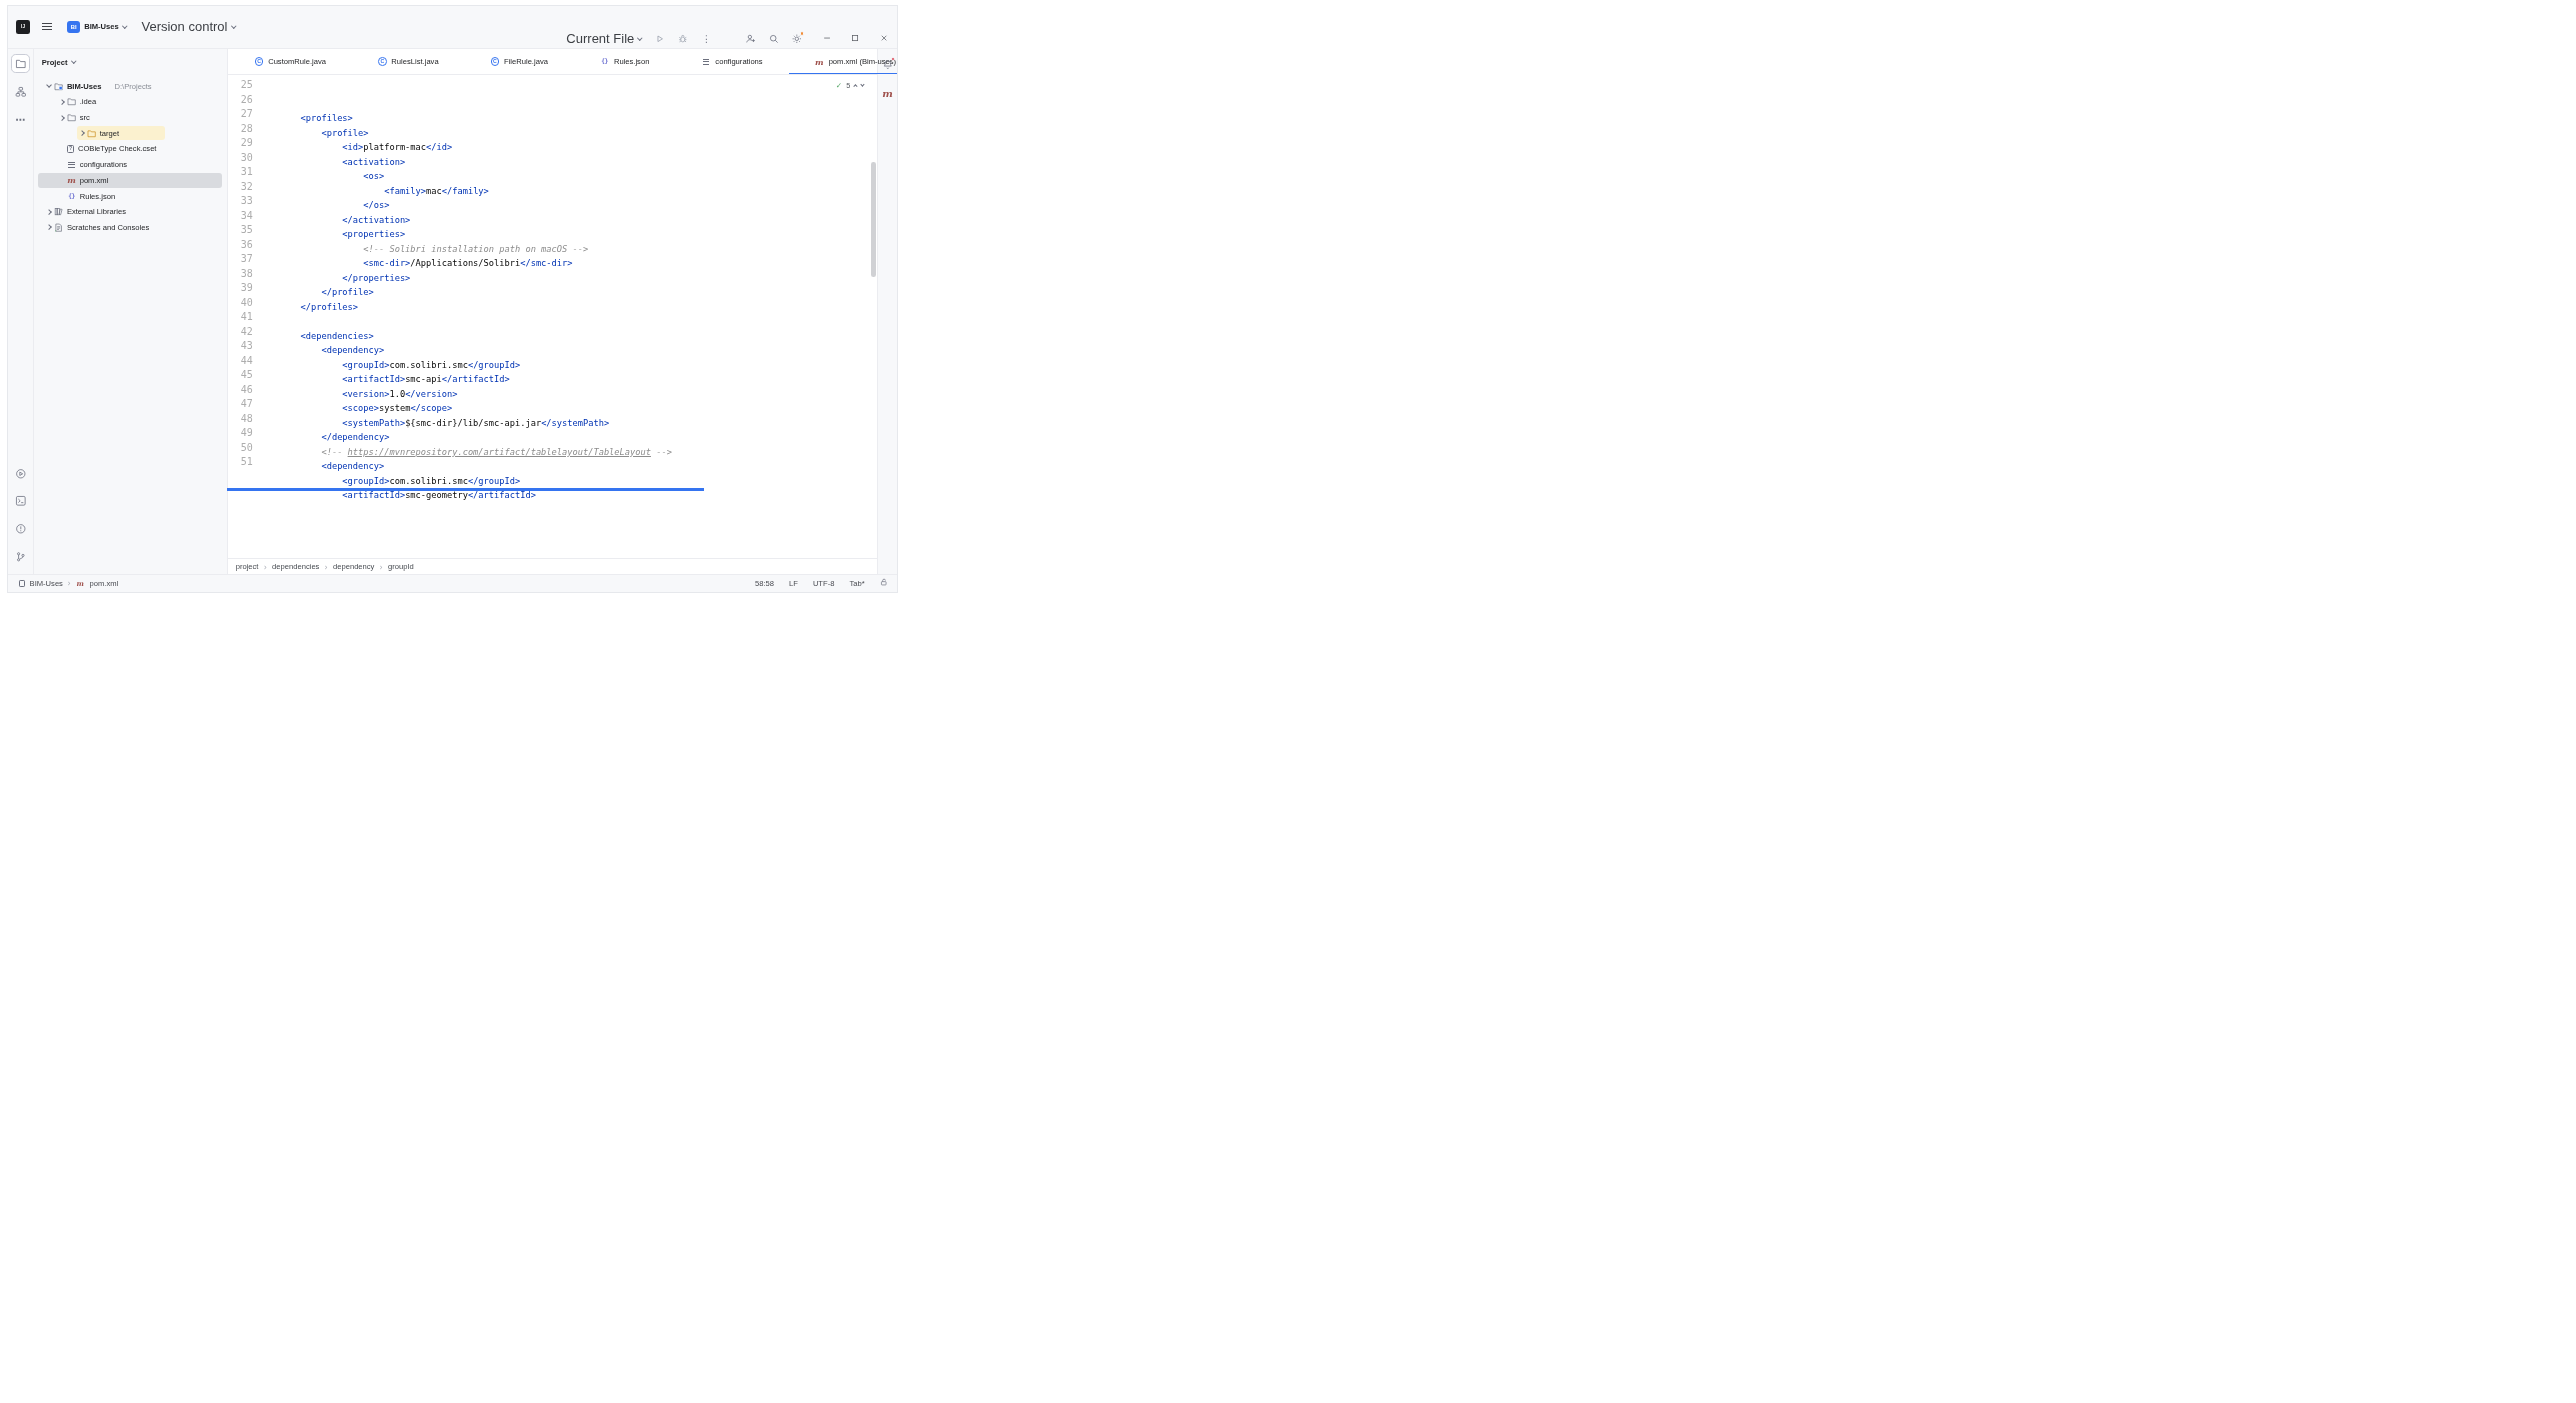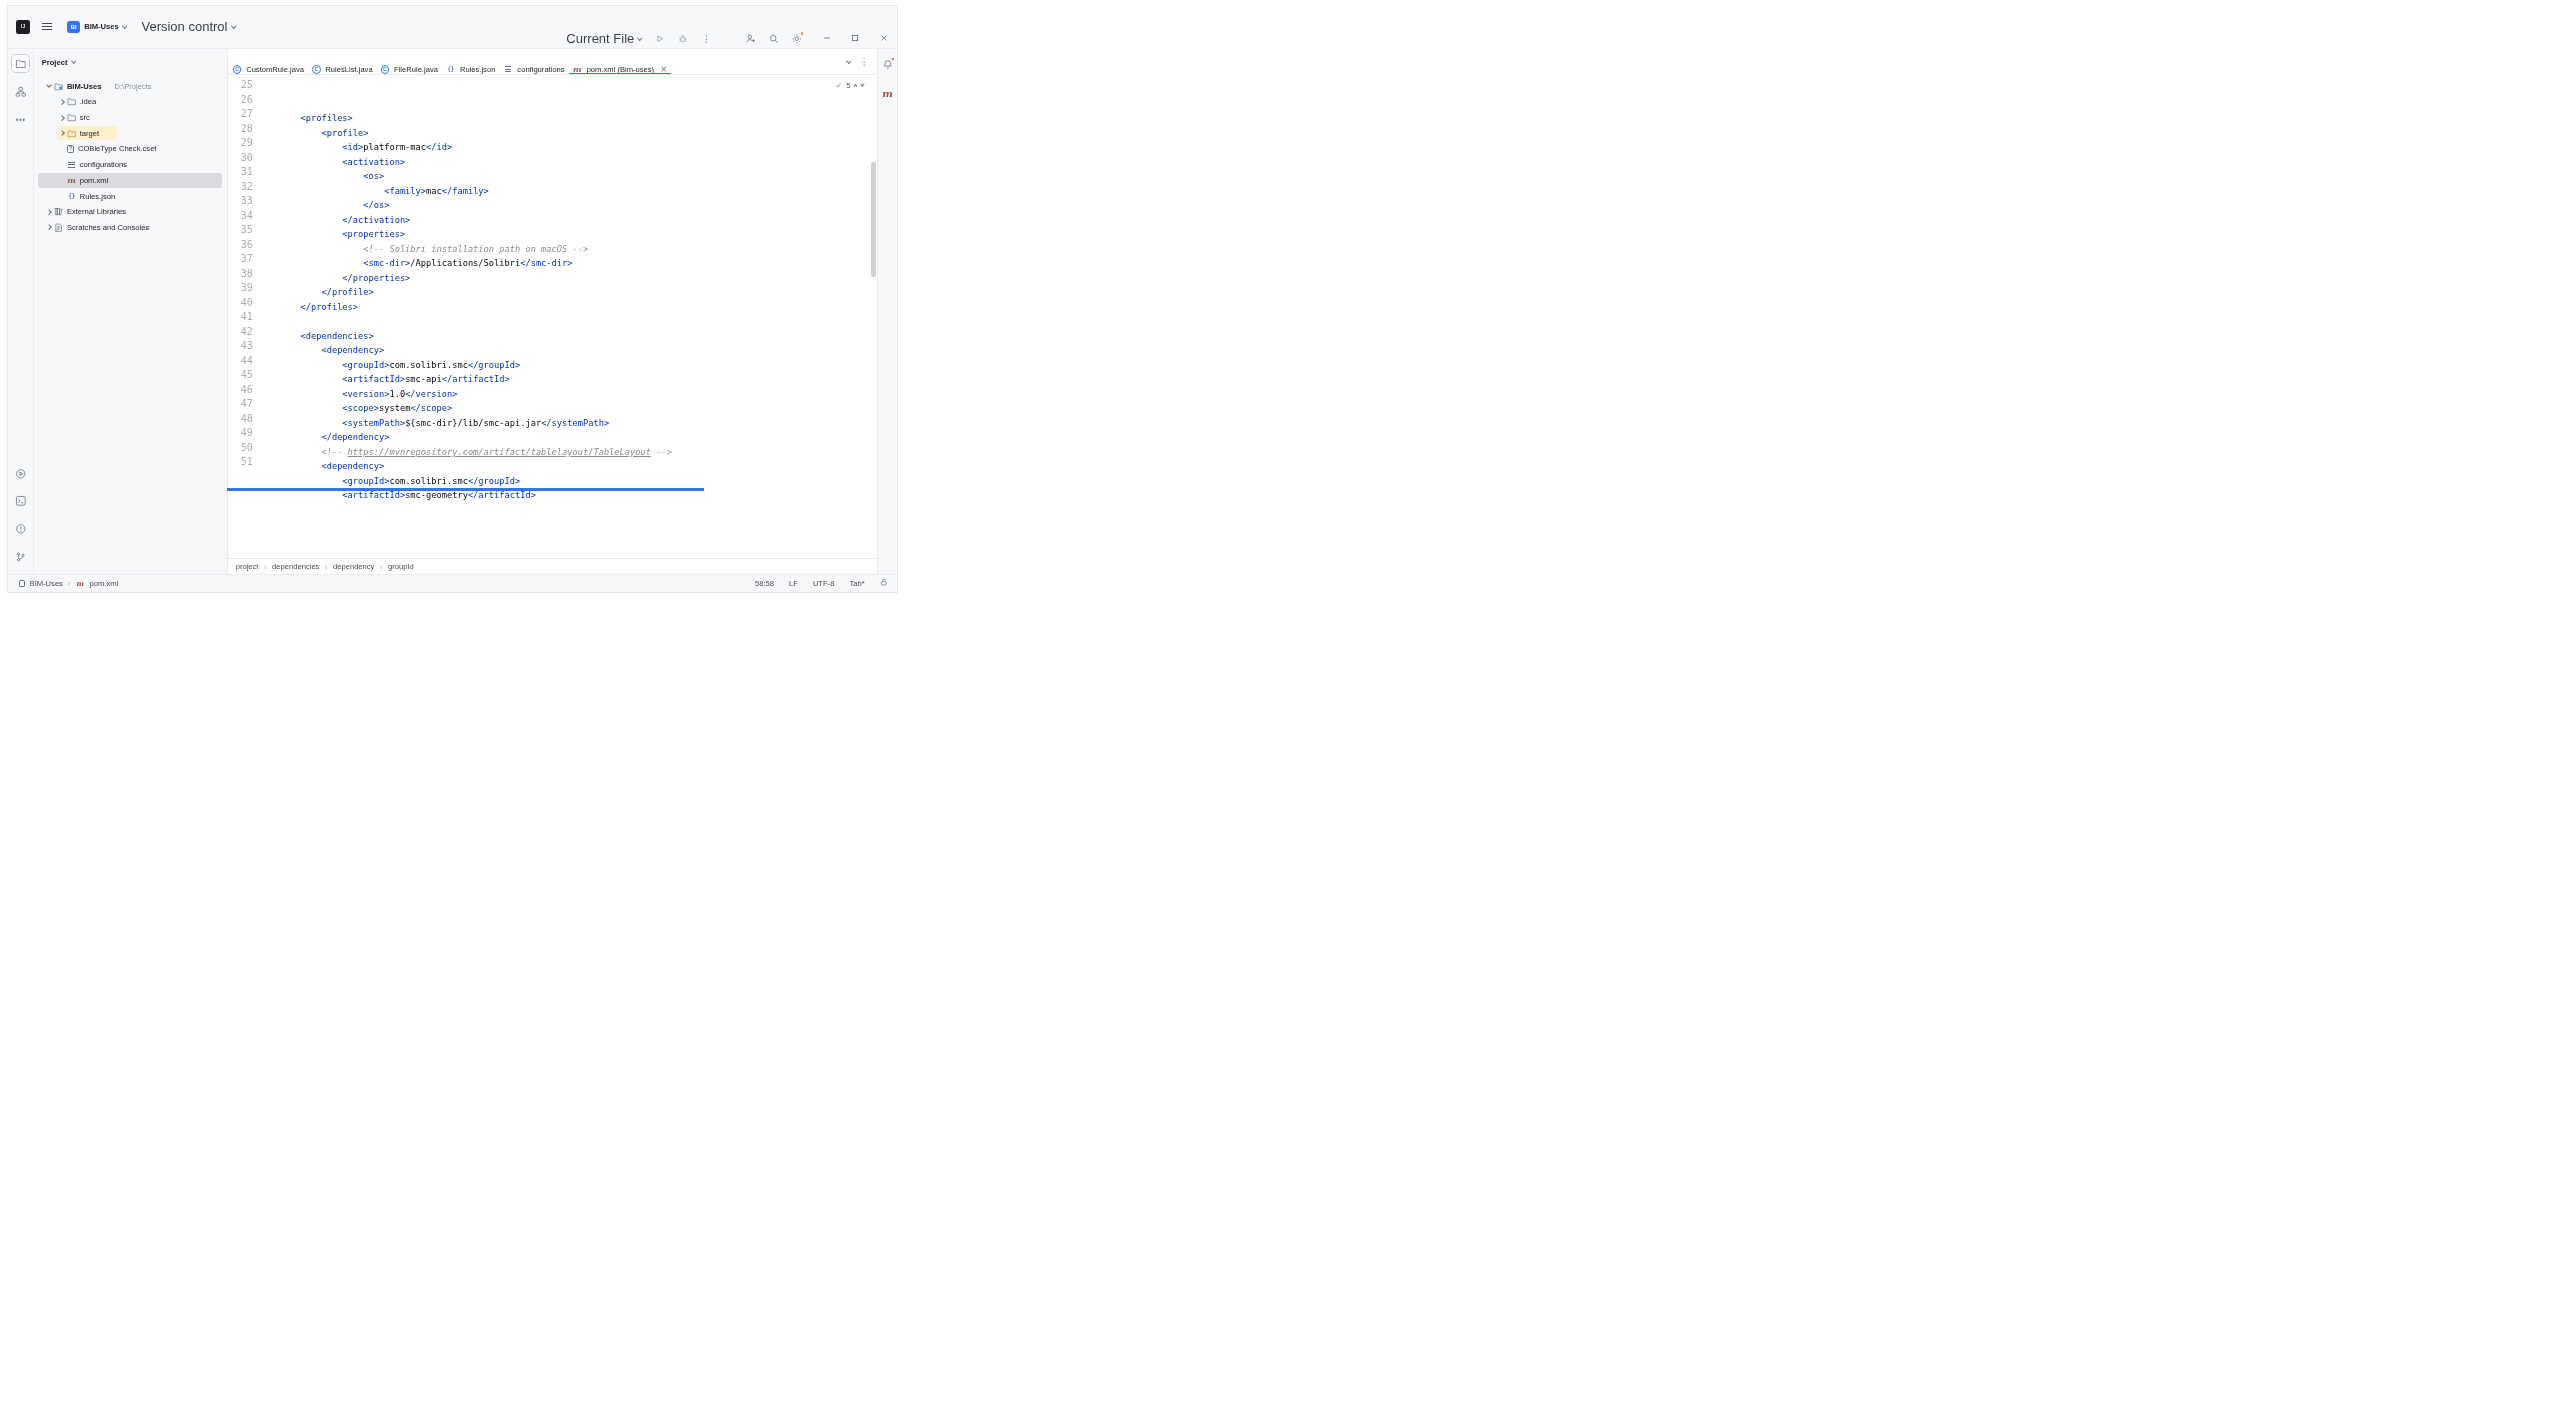--- a/index.html
+++ b/index.html
@@ -62,21 +62,21 @@
   
   .project-panel { width: 194px; flex: none; border-right: 0.6px solid #EBECF0; display: flex;
     flex-direction: column; }
   .pp-header { height: 25.6px; flex: none; display: flex; align-items: center; gap: 4.7px; padding: 0 8.1px; }
   .pp-title { font-size: 7.6px; font-weight: 700; color: #1E1F22; }
   .tree { padding: 3.5px 0; font-size: 7.6px; color: #1E1F22; }
   .tree-row { display: flex; align-items: center; height: 15.7px; margin: 0 4.7px; border-radius: 2.9px; }
   .tree-row.selected { background: #D9DBDF; }
   .indent { flex: none; }
   .row-inner { display: flex; align-items: center; height: 14px; border-radius: 2.9px; }
-  .row-inner.highlight { background: #FBF1CF; padding-right: 18px; }
+  .row-inner.highlight { background: #FBF1CF; padding-right: 46px; margin-left: 20px; }
   .chev-box { width: 10px; flex: none; display: flex; justify-content: center; align-items: center; }
   .t-label { margin-left: 3.5px; white-space: nowrap; }
   .t-label.bold { font-weight: 700; }
   .t-suffix { margin-left: 13px; color: #8A8E96; white-space: nowrap; }
 
   
   .fic { display: inline-flex; width: 9.3px; height: 9.3px; align-items: center; justify-content: center; flex: none; }
   .fic-class { width: 8.7px; height: 8.7px; border: 0.9px solid #3574F0; border-radius: 50%;
     color: #3574F0; font: 700 5.2px/1 "Liberation Sans", sans-serif; }
   .fic-json { color: #6A6FD1; font: 700 6.4px/1 "DejaVu Sans Mono", monospace; letter-spacing: -0.6px; }
@@ -86,21 +86,21 @@
   .fic-list { flex-direction: column; gap: 1.5px; }
   .fic-list i { display: block; width: 6.4px; height: 0.9px; background: #6C707E; }
   .fic-unknown { width: 7.6px; height: 8.7px; border: 0.8px solid #6C707E; border-radius: 1.5px;
     color: #6C707E; font: 700 5.2px/1 "Liberation Sans", sans-serif; }
 
   
   .editor { flex: 1; min-width: 0; display: flex; flex-direction: column; background: #fff; }
   .tabbar { flex: 0 0 25.6px; display: flex; align-items: stretch; border-bottom: 0.6px solid #EBECF0;
     background: #fff; padding-left: 1.2px; }
   .tabs { display: flex; align-items: stretch; }
-  .tab { display: flex; align-items: flex-end; gap: 4.7px; padding: 0 4px; font-size: 7.6px; color: #1E1F22;
+  .tab { display: flex; align-items: center; gap: 4.7px; padding: 0 26px; font-size: 7.6px; color: #1E1F22;
     position: relative; white-space: nowrap; }
   .tab.active::after { content: ""; position: absolute; left: 0; right: 0; bottom: -0.6px; height: 1.7px;
     background: #3574F0; }
   .tab-close { font-size: 8.7px; color: #6C707E; margin-left: 1.2px; }
   .tab-actions { margin-left: auto; display: flex; align-items: center; gap: 9.3px; padding-right: 8.1px;
     color: #6C707E; }
 
   .code-wrap { flex: 1; min-height: 0; position: relative; overflow: hidden; padding-top: 3.5px;
     font-family: "DejaVu Sans Mono", "Liberation Mono", monospace; font-size: 8.7px; }
   .code-line { display: flex; height: 14.5px; line-height: 14.5px; white-space: pre; }

